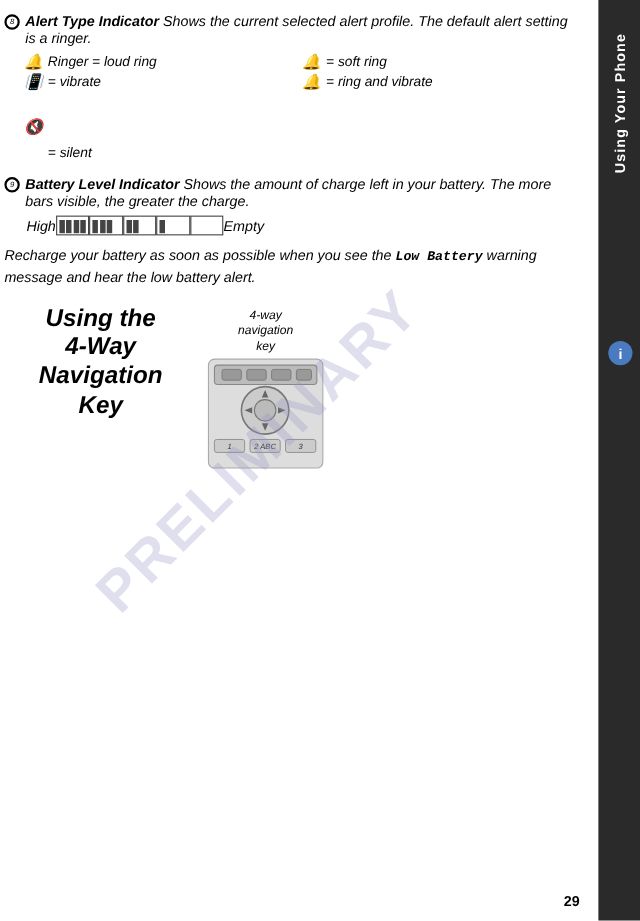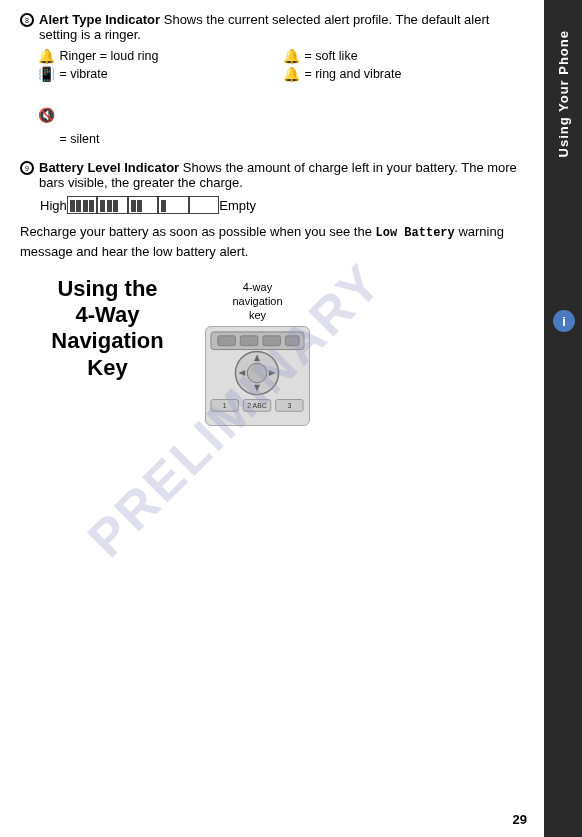--- a/index.html
+++ b/index.html
@@ -58,22 +58,23 @@
       font-weight: bold;
       position: absolute;
       right: 7px;
       top: 310px;
     }
 
     
     .main-content {
       width: 544px;
       height: 837px;
-      padding: 12px 16px 10px 20px;
+      padding: 12px 16px 10px 4px;
       overflow: hidden;
+      font-style: italic;
     }
 
     
     .section-item {
       margin-bottom: 14px;
     }
 
     .section-header {
       display: flex;
       align-items: flex-start;
@@ -234,21 +235,21 @@
           <span>Alert Type Indicator</span><span style="font-weight:normal;"> Shows the current selected alert profile. The default alert setting is a ringer.</span>
         </span>
       </div>
       <div class="alert-icons-grid">
         <div class="alert-icon-item">
           <span style="font-size:14px;">🔔</span>
           <span style="font-size:12.5px;">Ringer = loud ring</span>
         </div>
         <div class="alert-icon-item">
           <span style="font-size:14px;">🔔</span>
-          <span style="font-size:12.5px;"> = soft like</span>
+          <span style="font-size:12.5px;"> = soft ring</span>
         </div>
         <div class="alert-icon-item">
           <span style="font-size:14px;">📳</span>
           <span style="font-size:12.5px;"> = vibrate</span>
         </div>
         <div class="alert-icon-item">
           <span style="font-size:14px;">🔔</span>
           <span style="font-size:12.5px;"> = ring and vibrate</span>
         </div>
         <div class="alert-icon-item">

